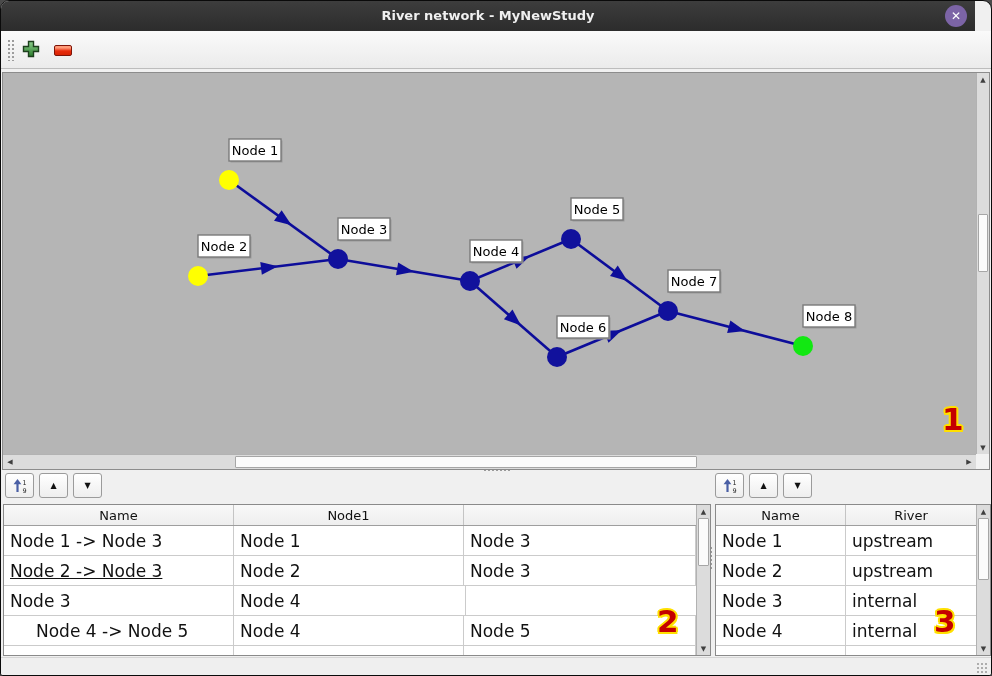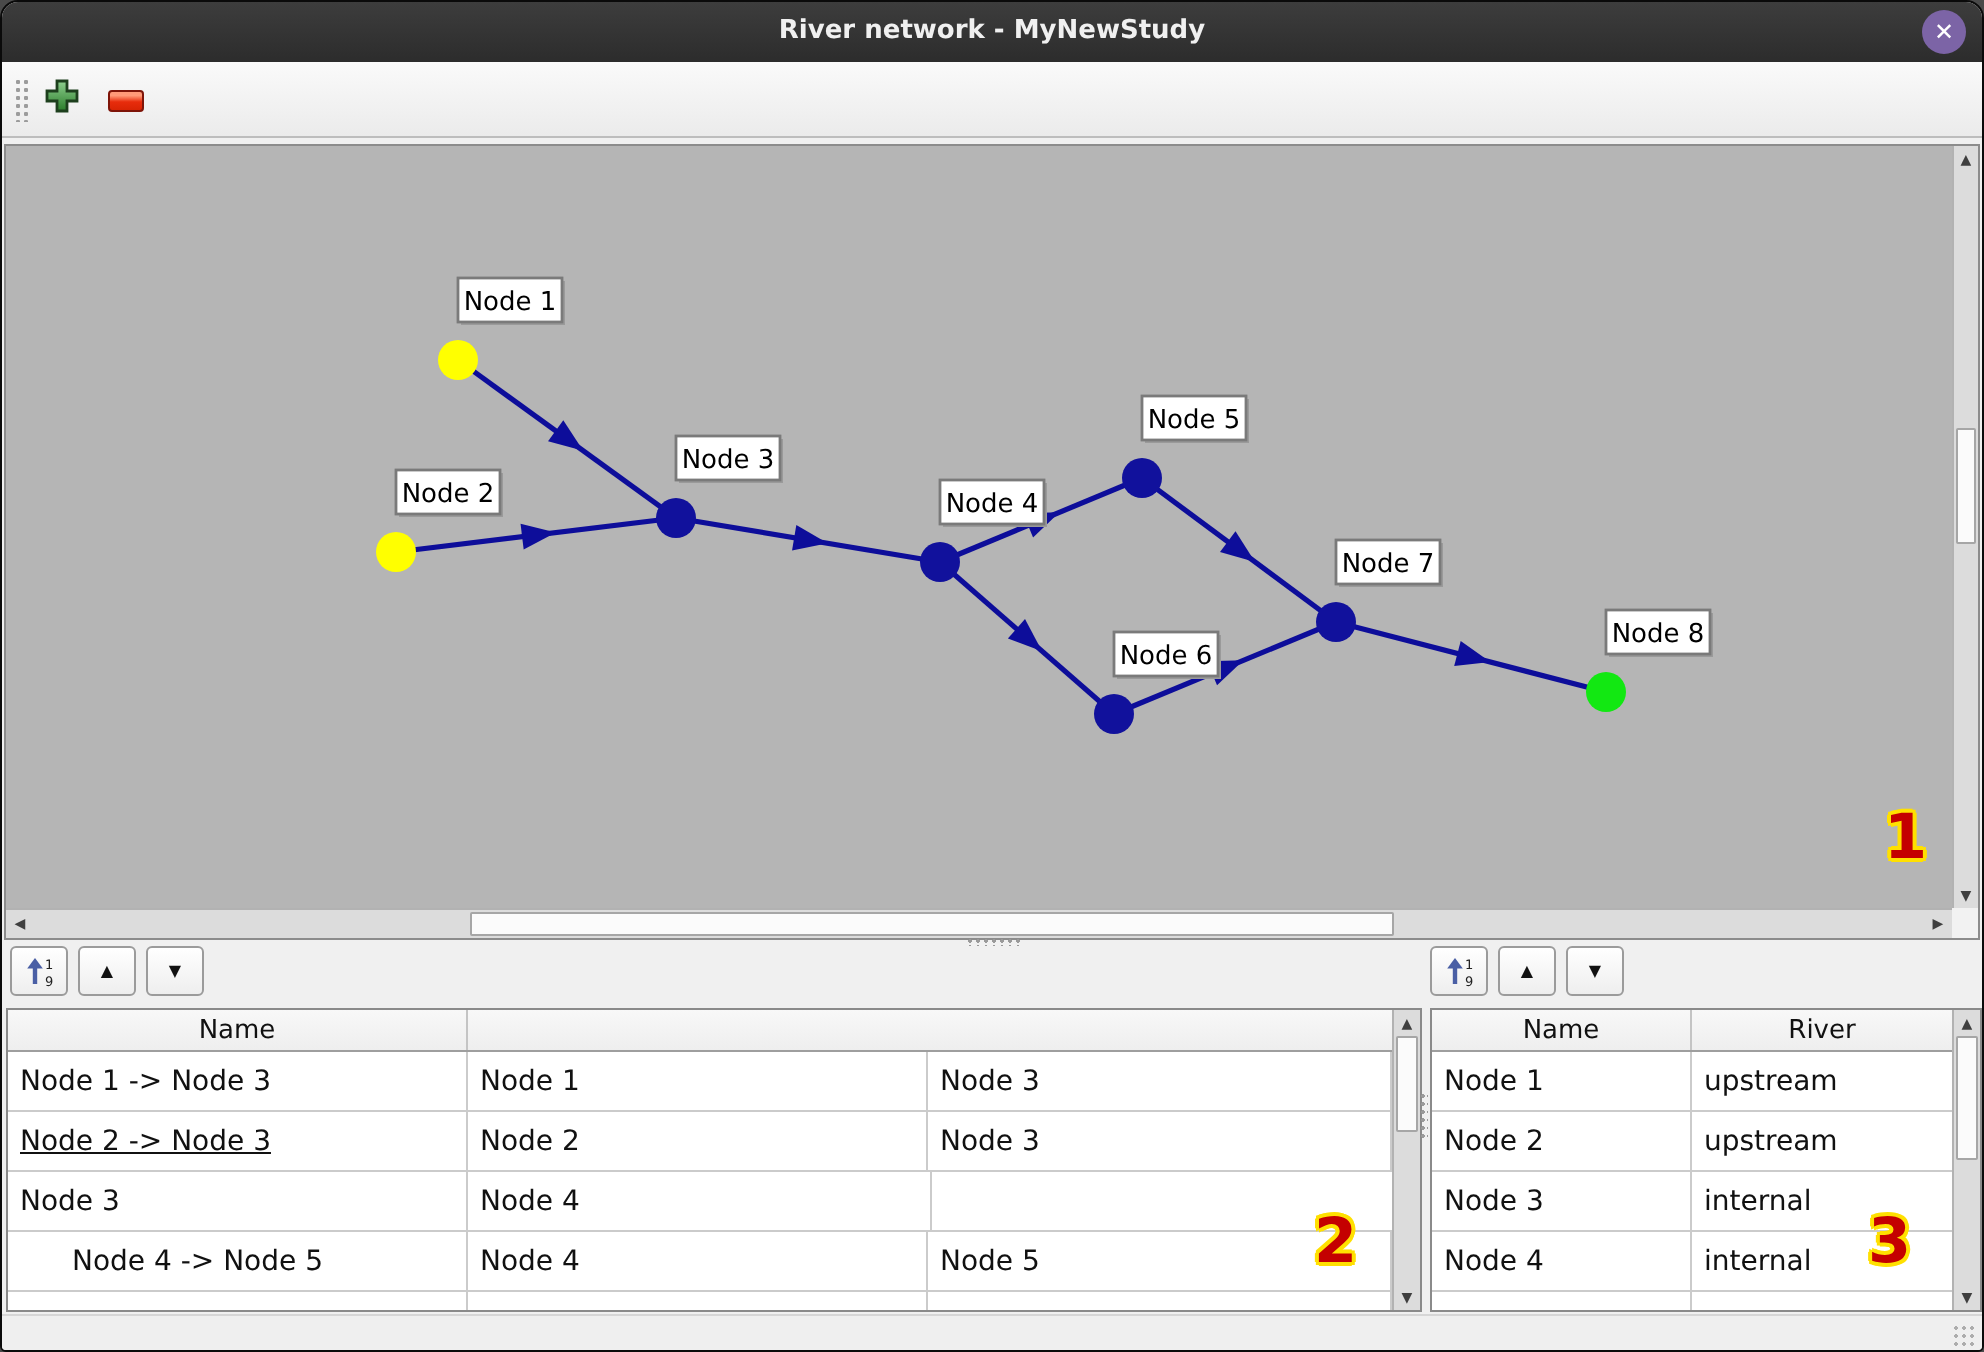--- a/index.html
+++ b/index.html
@@ -1,20 +1,20 @@
 <!DOCTYPE html>
 <html><head>
 <meta charset="utf-8">
 <style>
   html,body{margin:0;padding:0;background:#4a4a4a;}
   .window{position:relative;width:992px;height:676px;box-sizing:border-box;
     border:1.5px solid #0a0a0a;border-radius:9px 9px 3px 3px;overflow:hidden;
     background:#f0f0f0;font-family:"DejaVu Sans","Liberation Sans",sans-serif;font-size:13px;color:#111;}
   
-  .titlebar{position:absolute;left:0;top:0;right:0;height:30px;
+  .titlebar{position:absolute;left:0;top:0;right:16px;height:30px;
     background:linear-gradient(#3d3d3d,#2c2c2c);}
   .title{position:absolute;left:0;right:0;top:0;height:30px;line-height:30px;
     text-align:center;color:#f0f0f0;font-weight:bold;font-size:13px;}
   .closebtn{position:absolute;right:8px;top:4px;width:22px;height:22px;border-radius:50%;
     background:#7c64a6;color:#fff;display:flex;align-items:center;justify-content:center;
     font-size:12px;cursor:pointer;}
   
   .toolbar{position:absolute;left:0;top:30px;right:0;height:37px;
     background:linear-gradient(#fafafa,#ebebeb);border-bottom:1px solid #bdbdbd;}
   .tb-grip{position:absolute;left:6px;top:8px;width:8px;height:22px;
@@ -50,21 +50,21 @@
     font-size:8px;color:#111;cursor:pointer;}
   
   .table{position:absolute;top:503px;height:152px;box-sizing:border-box;border:1px solid #8a8a8a;
     background:#fff;overflow:hidden;}
   .t-left{left:2px;width:708px;} .t-right{left:714px;width:276px;}
   .thead{display:flex;height:20px;background:linear-gradient(#f8f8f8,#eeeeee);border-bottom:1px solid #9e9e9e;text-align:center;}
   .th{box-sizing:border-box;border-right:1px solid #c4c4c4;display:flex;align-items:center;justify-content:center;
     font-size:13px;cursor:pointer;}
   .trow{display:flex;height:30px;box-sizing:border-box;border-bottom:1px solid #cbcbcb;background:#fff;}
   .td{box-sizing:border-box;border-right:1px solid #cbcbcb;display:flex;align-items:center;
-    padding-left:6px;font-size:14px;white-space:nowrap;overflow:hidden;cursor:default;}
+    padding-left:6px;font-size:17px;white-space:nowrap;overflow:hidden;cursor:default;}
   .tsb{position:absolute;top:0;right:0;width:14px;bottom:0;background:#dcdcdc;border-left:1px solid #b2b2b2;box-sizing:border-box;}
   
   .statusbar{position:absolute;left:0;top:656px;right:0;height:19px;background:#efefef;border-top:1px solid #d6d6d6;}
   .resize-grip{position:absolute;right:3px;bottom:3px;width:12px;height:12px;
     background-image:radial-gradient(circle,#adadad 0.9px,transparent 1px);background-size:4px 4px;background-position:bottom right;}
   
   .ann{position:absolute;z-index:40;font-family:"DejaVu Sans",sans-serif;font-weight:bold;font-size:31px;line-height:34px;color:#c40000;
     text-shadow:-2px 0 #ffe000,2px 0 #ffe000,0 -2px #ffe000,0 2px #ffe000,
       -1.5px -1.5px #ffe000,1.5px -1.5px #ffe000,-1.5px 1.5px #ffe000,1.5px 1.5px #ffe000;}
   .ann1{left:941px;top:401px;} .ann2{left:656px;top:603px;} .ann3{left:933px;top:603px;}
@@ -225,20 +225,21 @@
         <span>▲</span>
       </div>
     <div class="sqbtn">
         <span>▼</span>
       </div>
   </div>
 
   <div class="table t-left">
     <div class="thead" id="links-thead">
         <div class="th" style="width: 230px;">Name</div>
+        <div class="th" style="width: 230px;">Node1</div>
       </div>
     <div id="links-tbody">
         <div class="trow">
           <div class="td" style="width: 230px;">Node 1 -&gt; Node 3</div>
           <div class="td" style="width: 230px;">Node 1</div>
           <div class="td" style="width: 232px;">Node 3</div>
         </div>
         <div class="trow">
           <div class="td" style="width: 230px; text-decoration: underline;">Node 2 -&gt; Node 3</div>
           <div class="td" style="width: 230px;">Node 2</div>

